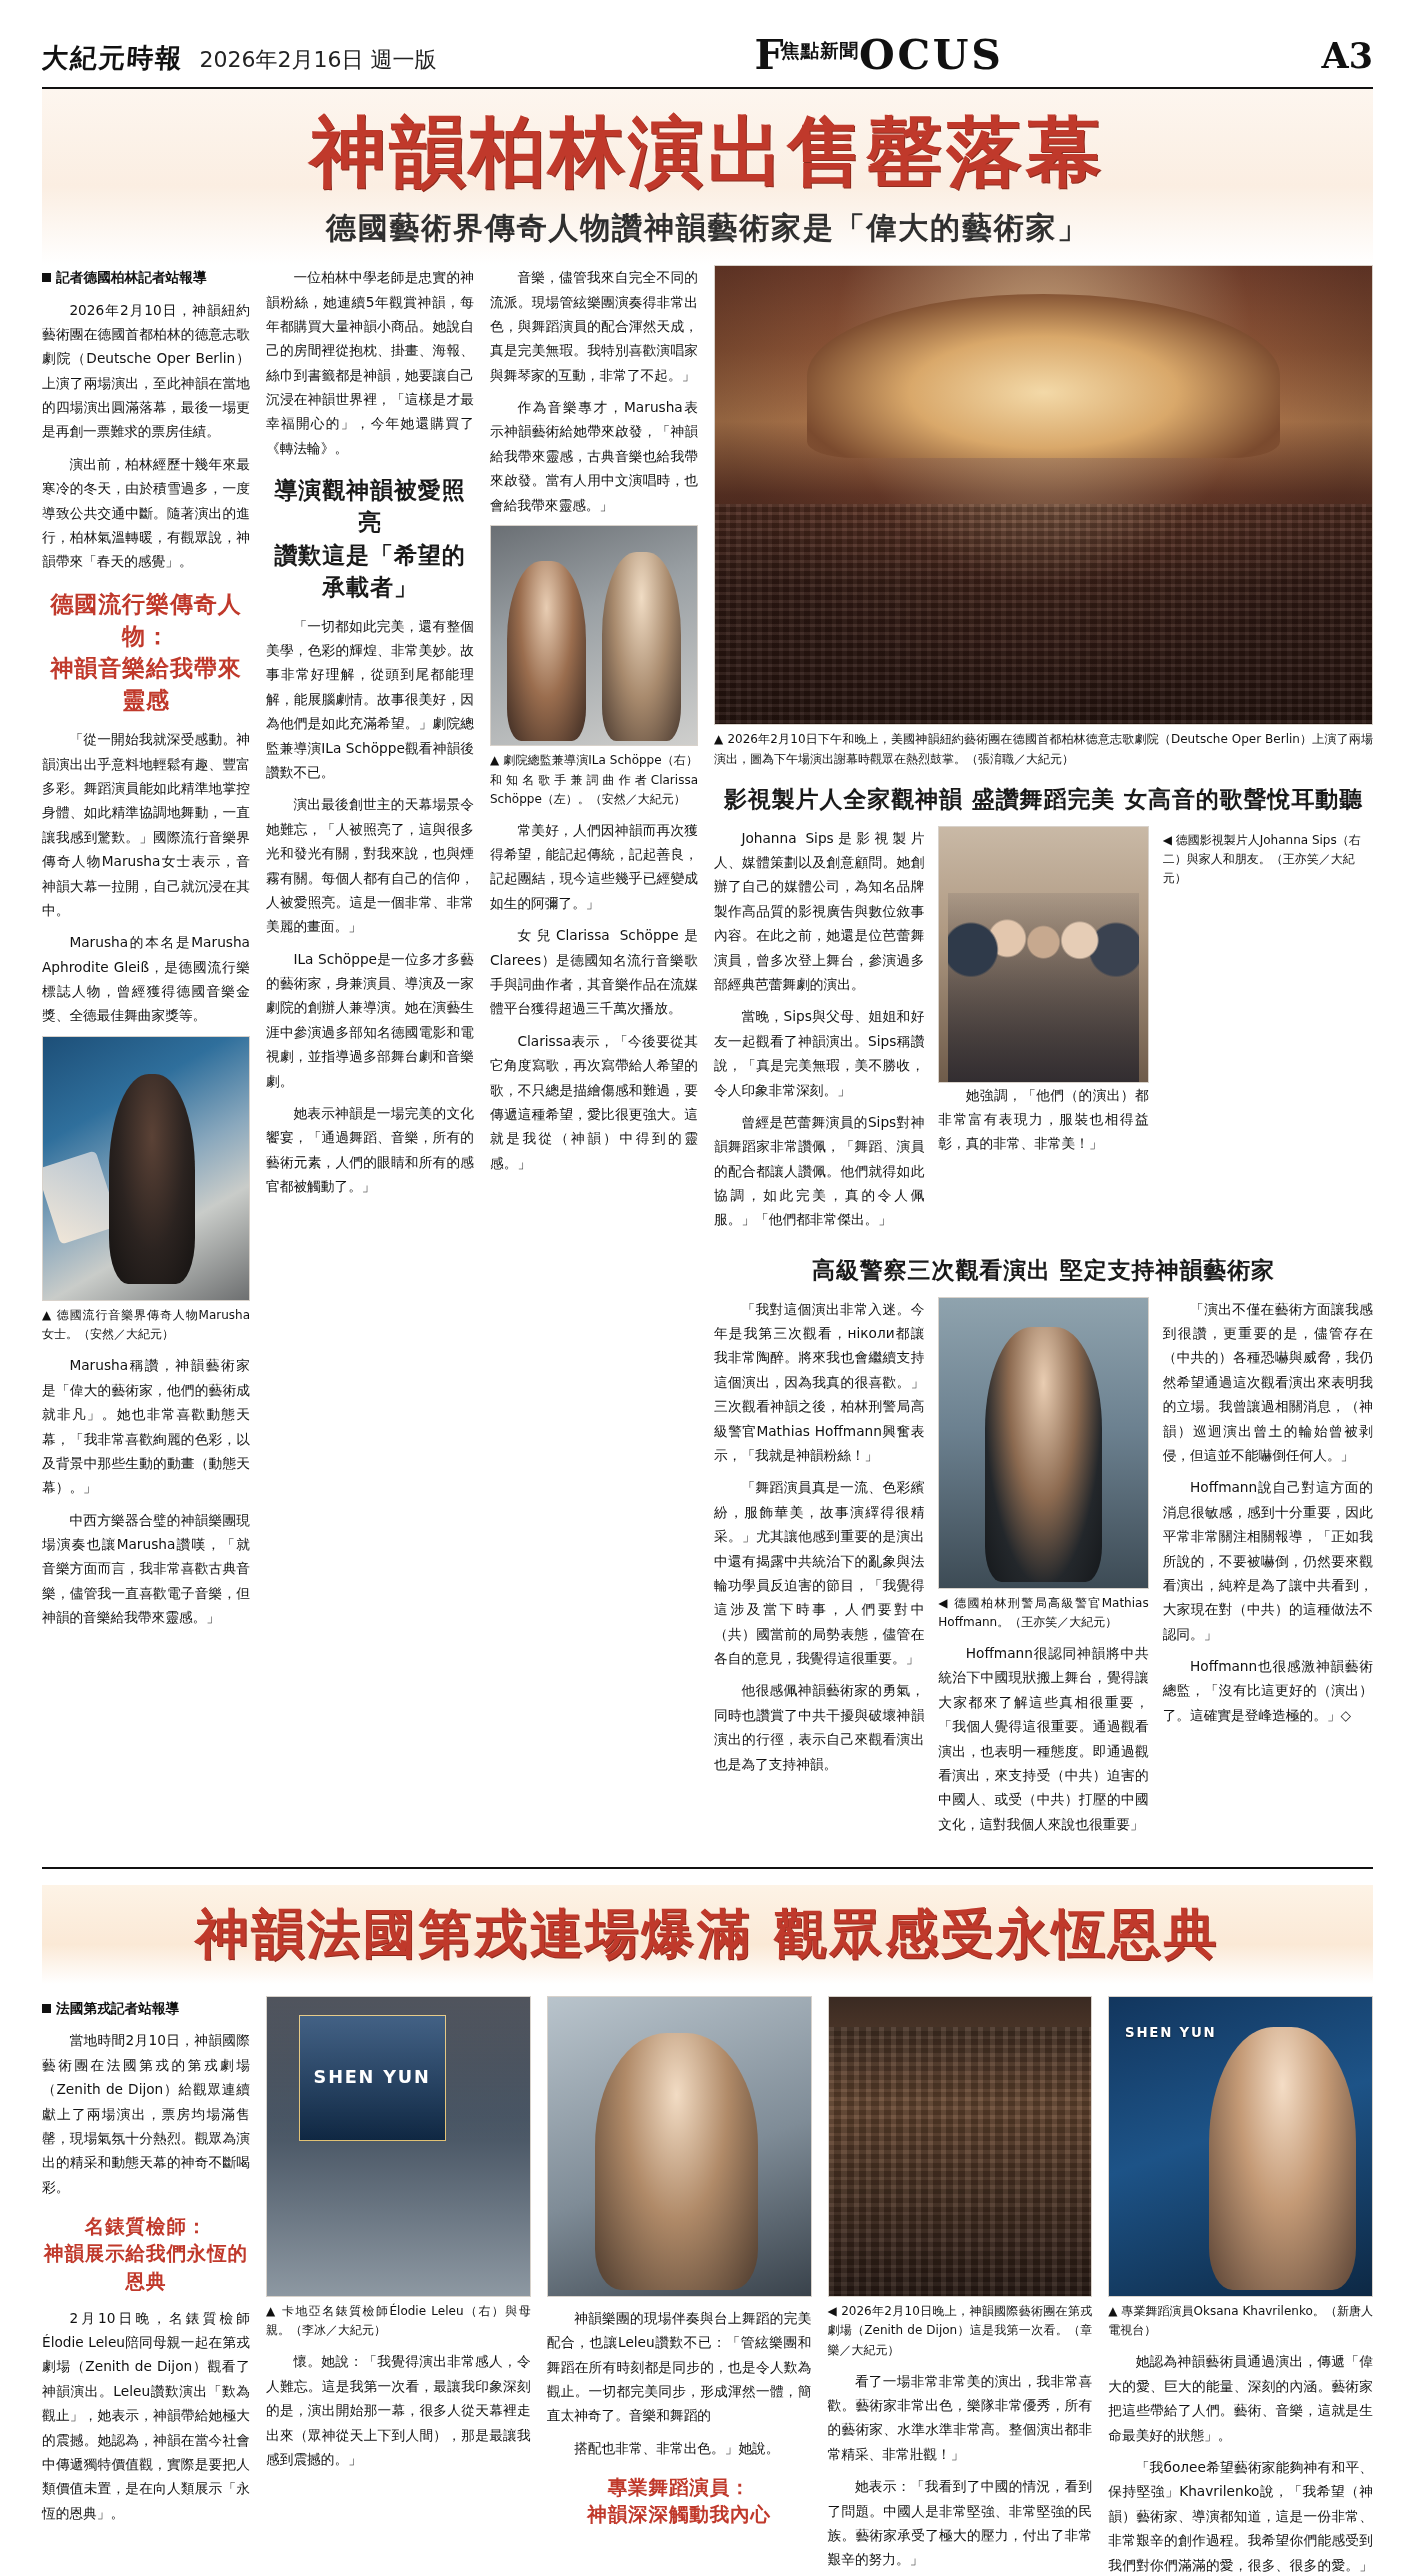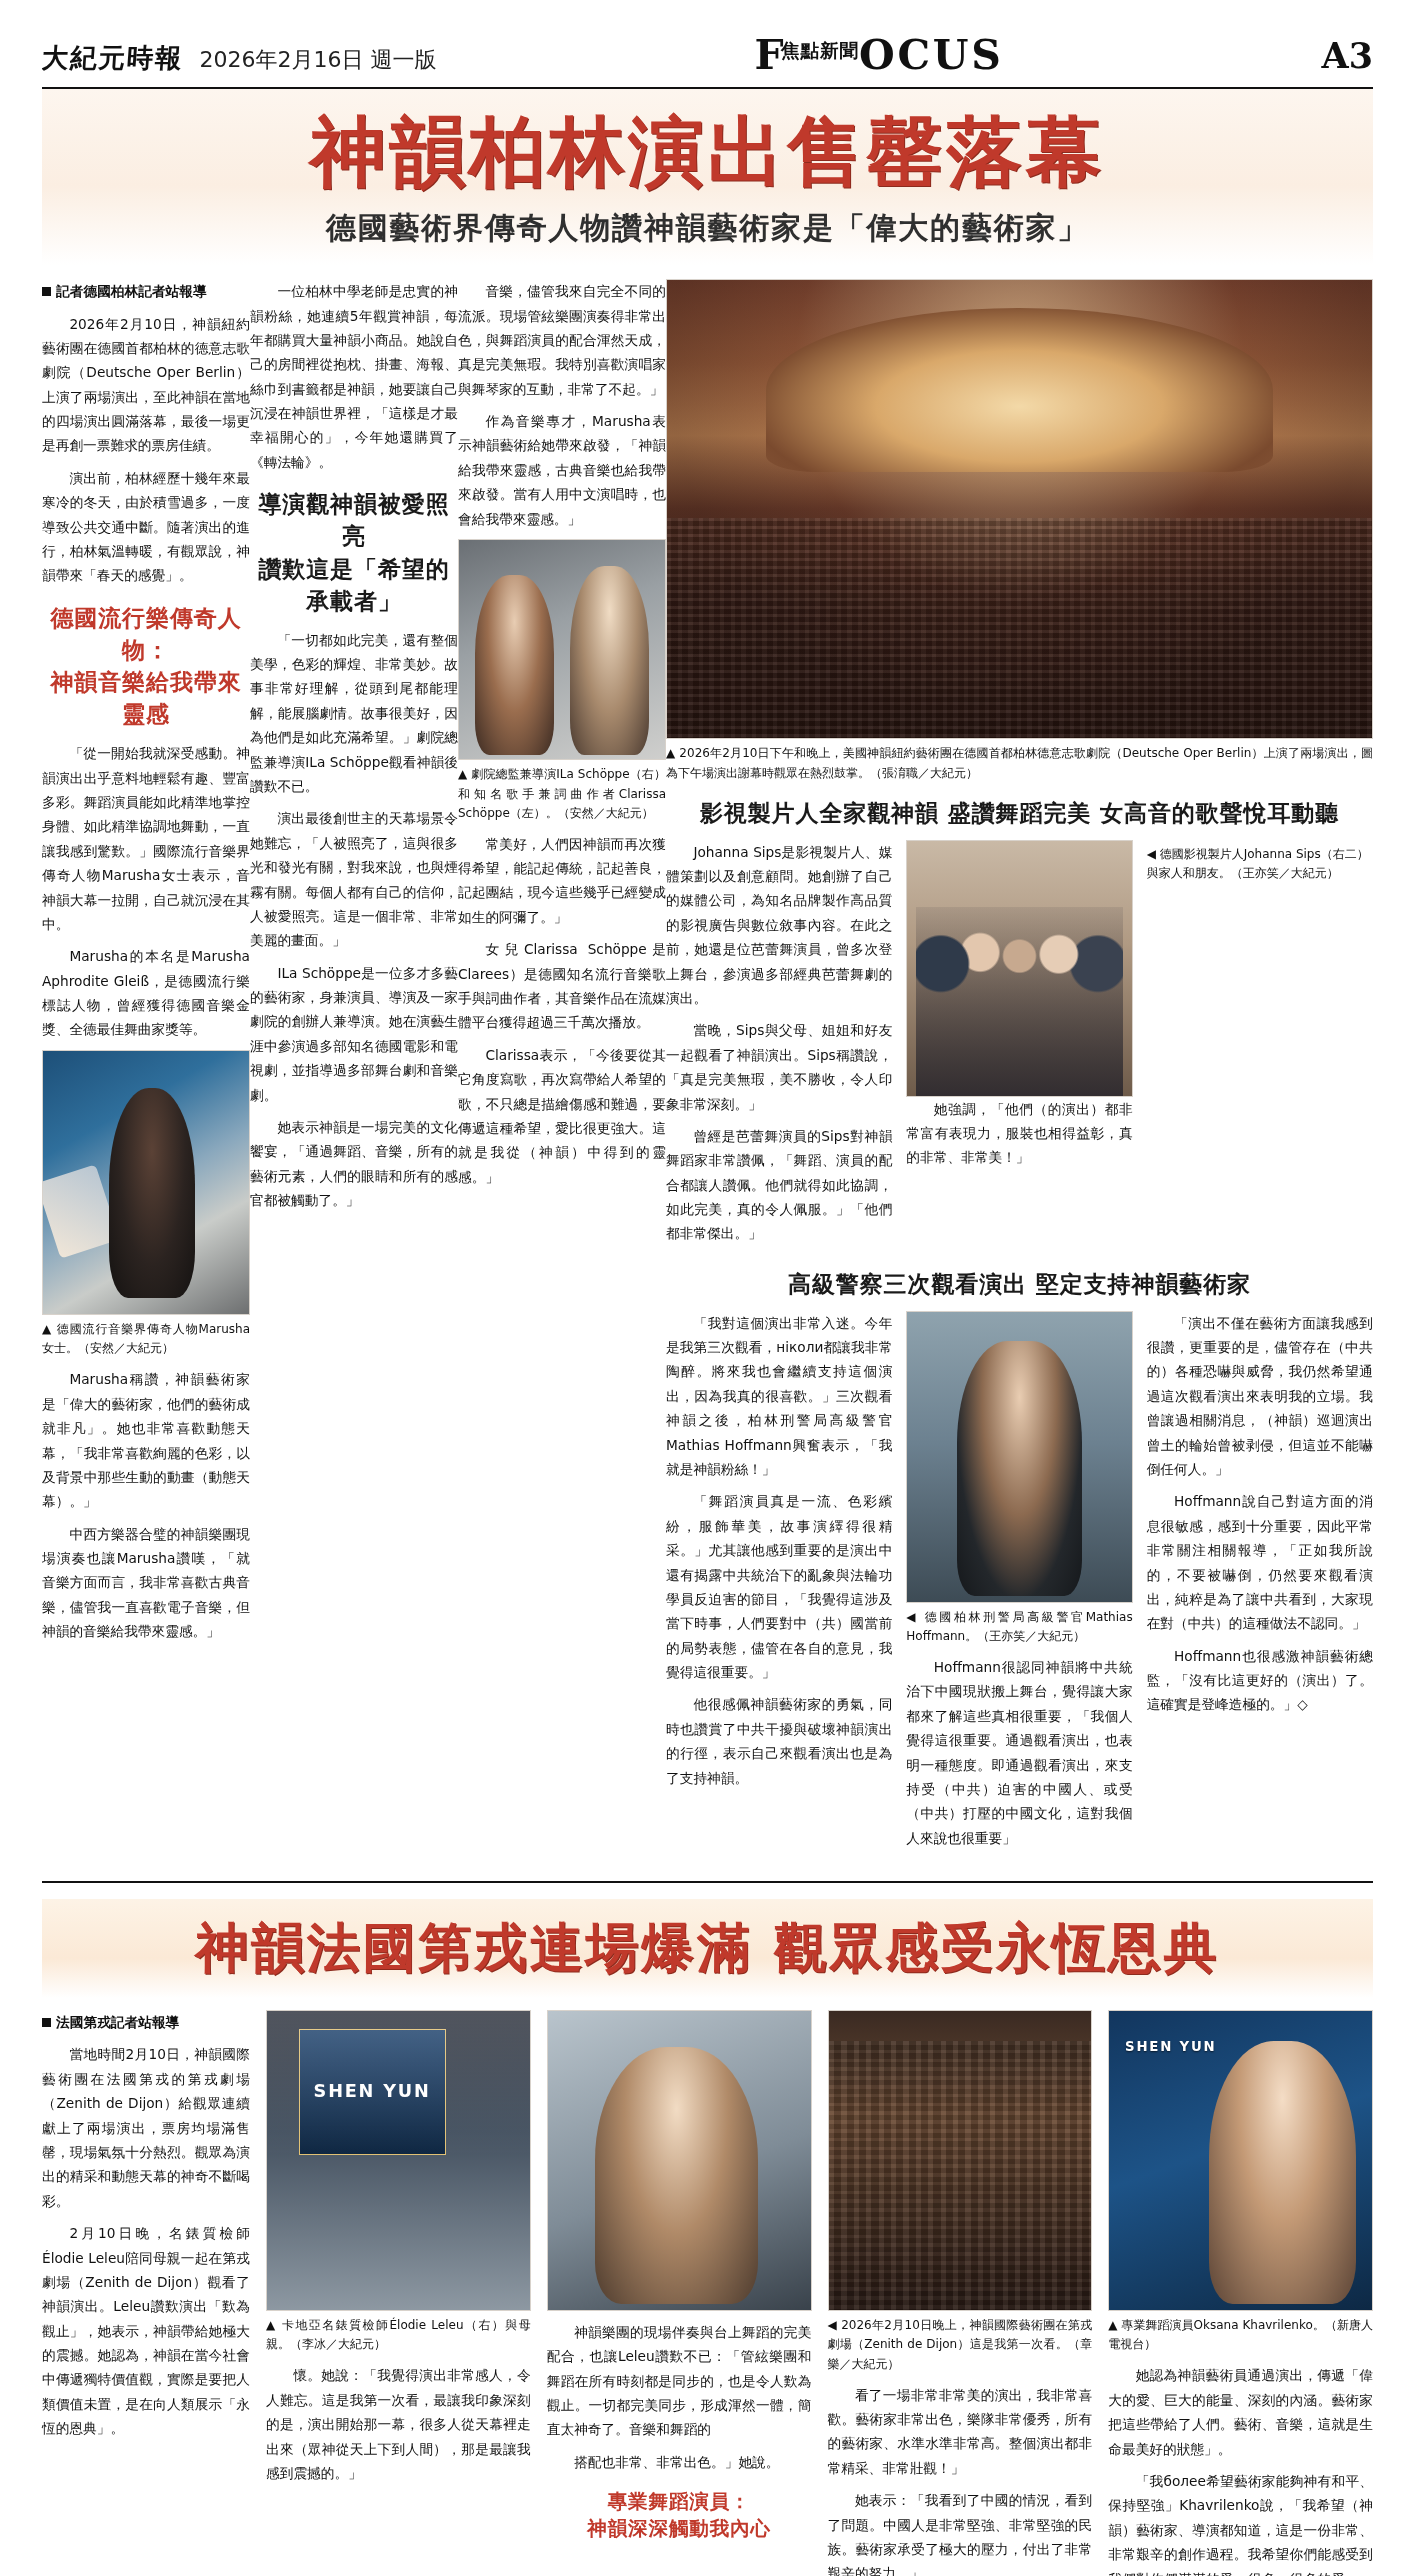--- a/index.html
+++ b/index.html
@@ -79,21 +79,21 @@
     font-size: 30px;
     font-weight: bold;
     letter-spacing: 1.8px;
     color: #2f2f2f;
   }
 
   
   .cols {
     display: grid;
     grid-template-columns: 208px 208px 208px 1fr;
-    margin-top: 14px;
+    gap: 16px;
   }
   .col { font-size: 13.7px; line-height: 1.78; text-align: justify; }
   .col p { margin: 0 0 8px 0; text-indent: 2em; }
   .byline {
     font-weight: bold;
     font-size: 13.7px;
     margin-bottom: 7px;
     text-indent: 0 !important;
   }
   .byline .sq { display:inline-block; width:8.8px; height:8.8px; background:#111; margin-right:5.3px; }
@@ -408,20 +408,22 @@
     <div class="hero2">
       <h1>神韻法國第戎連場爆滿 觀眾感受永恆恩典</h1>
     </div>
 
     <div class="cols2">
 
       <div class="col">
         <p class="byline"><span class="sq"></span><span>法國第戎記者站報導</span></p>
         <p>當地時間2月10日，神韻國際藝術團在法國第戎的第戎劇場（Zenith de Dijon）給觀眾連續獻上了兩場演出，票房均場滿售罄，現場氣氛十分熱烈。觀眾為演出的精采和動態天幕的神奇不斷喝彩。</p>
 
+        <div class="subhead" style="white-space:pre-line; font-size:19.5px;">名錶質檢師：
+神韻展示給我們永恆的恩典</div>
 
         <p>2月10日晚，名錶質檢師Élodie Leleu陪同母親一起在第戎劇場（Zenith de Dijon）觀看了神韻演出。Leleu讚歎演出「歎為觀止」，她表示，神韻帶給她極大的震撼。她認為，神韻在當今社會中傳遞獨特價值觀，實際是要把人類價值未置，是在向人類展示「永恆的恩典」。</p>
 
       </div>
 
       <div class="col">
         <div class="photo ph-lobby">
           <div class="banner">SHEN YUN</div>
         </div>
         <div class="cap">▲ 卡地亞名錶質檢師Élodie Leleu（右）與母親。（李冰／大紀元）</div>

